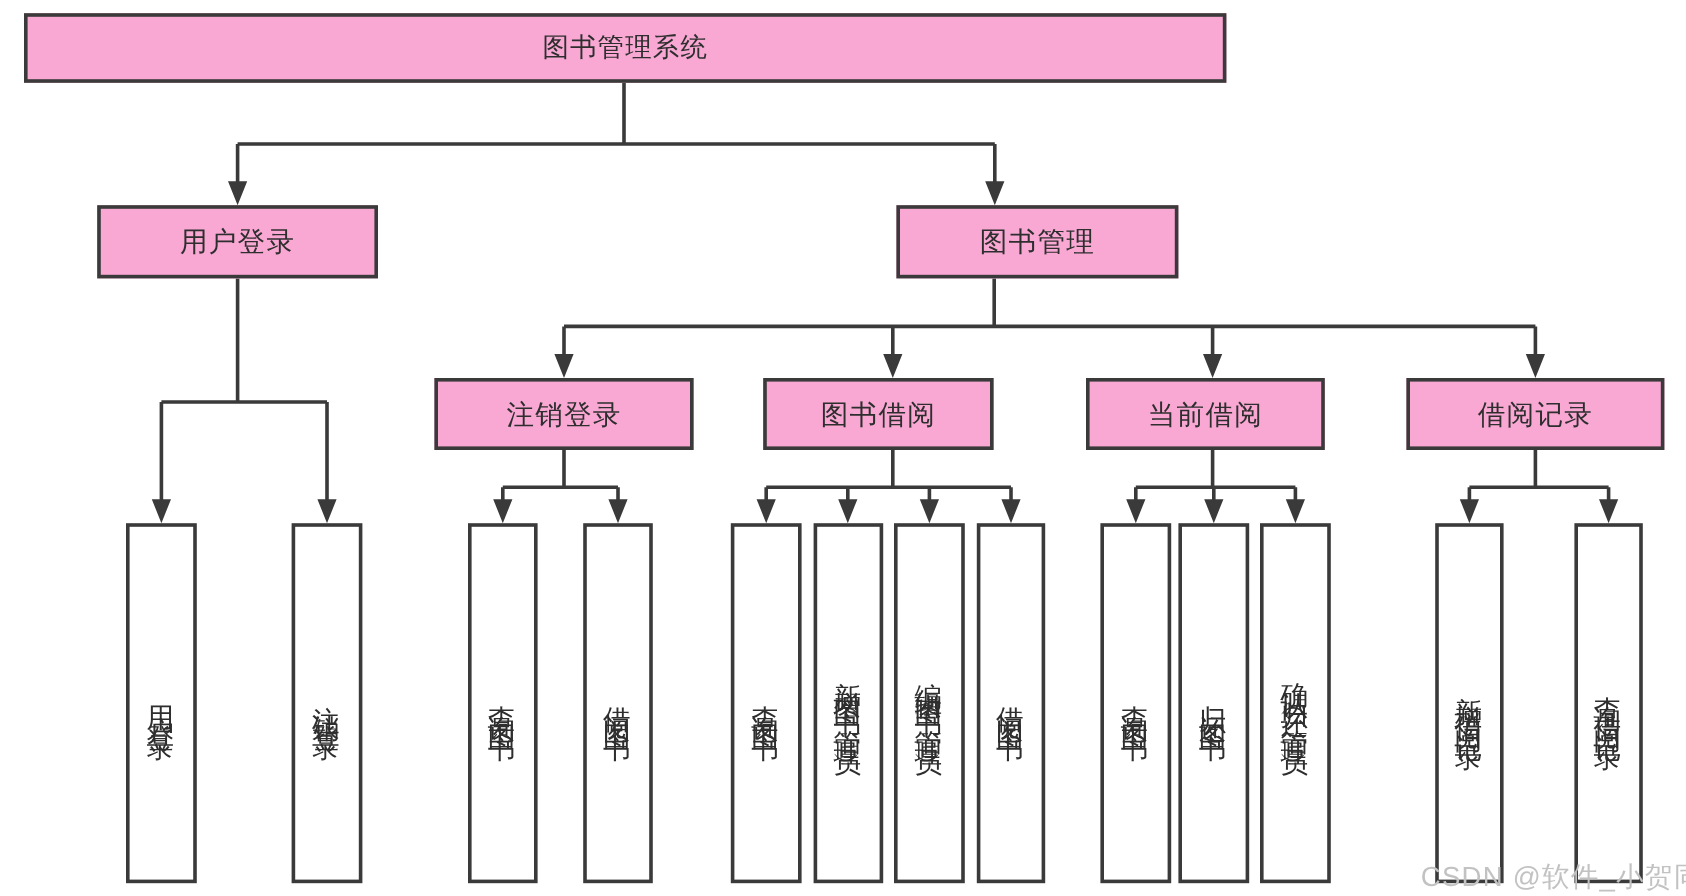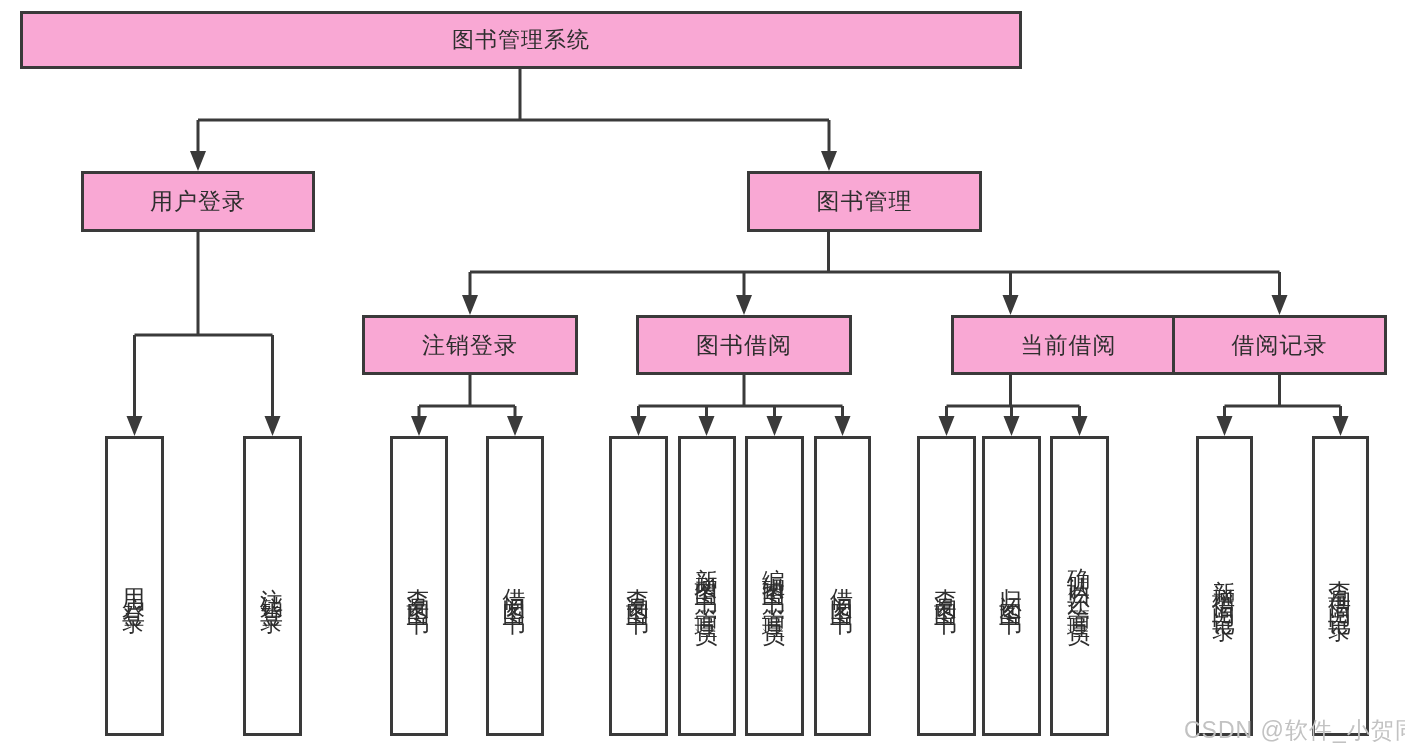--- a/index.html
+++ b/index.html
@@ -70,22 +70,22 @@
       <path class="ah" d="M1216.5 416 H1232.5 L1224.5 436 Z M1332.5 416 H1348.5 L1340.5 436 Z"></path>
     </g>
   </svg>
 
   <div class="node title" style="left:20px;top:11px;width:1002px;height:58px;">图书管理系统</div>
 
   <div class="node" style="left:81px;top:171px;width:234px;height:61px;">用户登录</div>
   <div class="node" style="left:711px;top:171px;width:235px;height:61px;margin-left:36px;">图书管理</div>
 
   <div class="node" style="left:362px;top:315px;width:216px;height:60px;">注销登录</div>
-  <div class="node" style="left:636px;top:315px;width:216px;height:60px;">图书借阅</div>
-  <div class="node" style="left:951px;top:315px;width:235px;height:60px;">当前借阅</div>
+  <div class="node" style="left:636px;top:315px;width:192px;height:60px;">图书借阅</div>
+  <div class="node" style="left:905px;top:315px;width:199px;height:60px;">当前借阅</div>
   <div class="node" style="left:1172px;top:315px;width:215px;height:60px;">借阅记录</div>
 
   <div class="leaf" style="left:105px;width:59px;">用户登录</div>
   <div class="leaf" style="left:243px;width:59px;">注销登录</div>
 
   <div class="leaf" style="left:390px;width:58px;">查询图书</div>
   <div class="leaf" style="left:486px;width:58px;">借阅图书</div>
 
   <div class="leaf" style="left:609px;width:59px;">查询图书</div>
   <div class="leaf" style="left:678px;width:58px;">新增图书（管理员）</div>

